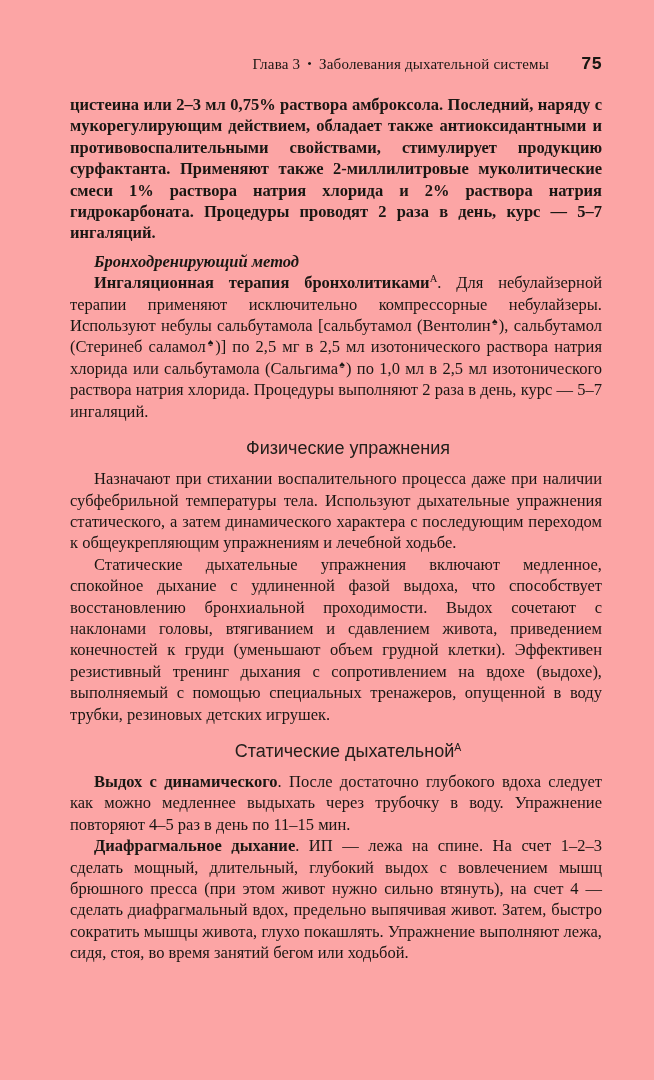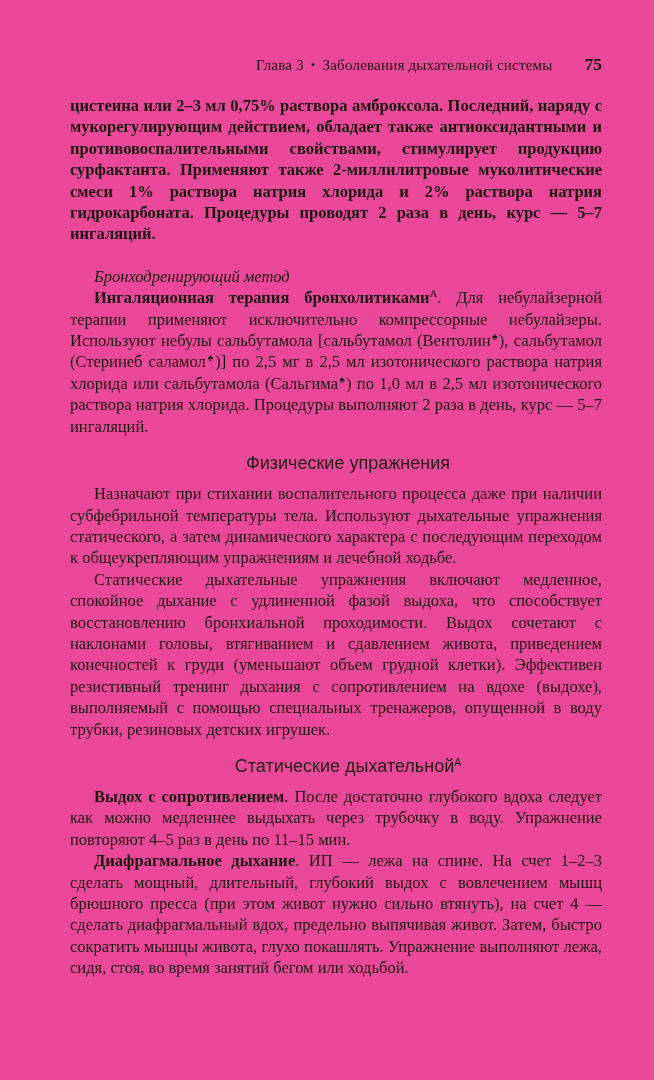--- a/index.html
+++ b/index.html
@@ -5,51 +5,51 @@
   * { box-sizing: border-box; }
   html, body {
     margin: 0;
     padding: 0;
     background: #f4f3ef;
   }
   .page {
     width: 654px;
     height: 1080px;
     margin: 0 auto;
-    background: #ec4899;
+    background: #fca5a5;
     color: #1a1713;
     font-family: "Liberation Serif", "DejaVu Serif", serif;
     padding: 54px 52px 0 70px;
     overflow: hidden;
     position: relative;
   }
   .running-head {
     display: flex;
     justify-content: flex-end;
     align-items: baseline;
     font-size: 15px;
     margin-bottom: 20px;
     white-space: nowrap;
   }
   .head-text { margin-right: 32px; letter-spacing: 0.2px; }
   .bullet { margin: 0 7px; font-size: 13px; position: relative; top: -1px; }
-  .page-num { font-weight: bold; font-size: 17.5px; }
+  .page-num { font-weight: bold; font-size: 17.5px; font-family: Liberation Mono, monospace; }
   .body-text { text-align: justify; }
   .para {
     margin: 0;
     text-indent: 24px;
     font-size: 16.5px;
     line-height: 21.4px;
     text-align: justify;
   }
   .no-indent { text-indent: 0; font-weight: bold; }
   .heading-bi {
-    font-weight: normal;
+    font-weight: bold;
     font-style: italic;
-    margin-top: 21px;
+    margin-top: 7px;
     text-align: left;
   }
   .subhead {
     font-family: "Liberation Sans", "DejaVu Sans", sans-serif;
     font-weight: normal;
     font-size: 18px;
     line-height: 22px;
     margin: 15px 0 9px 0;
     text-indent: 24px;
     text-align: center;
@@ -81,18 +81,18 @@
     <p class="para"><b>Ингаляционная терапия бронхолитиками</b><sup>А</sup><span>. Для небулайзерной терапии применяют исключительно компрессорные небулайзеры. Используют небулы сальбутамола [сальбутамол (Вентолин</span><sup>♠</sup><span>), сальбутамол (Стеринеб саламол</span><sup>♠</sup><span>)] по 2,5 мг в 2,5 мл изотонического раствора натрия хлорида или сальбутамола (Сальгима</span><sup>♠</sup><span>) по 1,0 мл в 2,5 мл изотонического раствора натрия хлорида. Процедуры выполняют 2 раза в день, курс — 5–7 ингаляций.</span></p>
 
     <h2 class="subhead">Физические упражнения</h2>
 
     <p class="para">Назначают при стихании воспалительного процесса даже при наличии субфебрильной температуры тела. Используют дыхательные упражнения статического, а затем динамического характера с последующим переходом к общеукрепляющим упражнениям и лечебной ходьбе.</p>
 
     <p class="para">Статические дыхательные упражнения включают медленное, спокойное дыхание с удлиненной фазой выдоха, что способствует восстановлению бронхиальной проходимости. Выдох сочетают с наклонами головы, втягиванием и сдавлением живота, приведением конечностей к груди (уменьшают объем грудной клетки). Эффективен резистивный тренинг дыхания с сопротивлением на вдохе (выдохе), выполняемый с помощью специальных тренажеров, опущенной в воду трубки, резиновых детских игрушек.</p>
 
     <h2 class="subhead"><span>Статические дыхательной</span><sup>А</sup></h2>
 
-    <p class="para"><b>Выдох с сопротивлением</b><span>. После достаточно глубокого вдоха следует как можно медленнее выдыхать через трубочку в воду. Упражнение повторяют 4–5 раз в день по 11–15 мин.</span></p>
+    <p class="para"><b>Выдох с динамического</b><span>. После достаточно глубокого вдоха следует как можно медленнее выдыхать через трубочку в воду. Упражнение повторяют 4–5 раз в день по 11–15 мин.</span></p>
 
     <p class="para"><b>Диафрагмальное дыхание</b><span>. ИП — лежа на спине. На счет 1–2–3 сделать мощный, длительный, глубокий выдох с вовлечением мышц брюшного пресса (при этом живот нужно сильно втянуть), на счет 4 — сделать диафрагмальный вдох, предельно выпячивая живот. Затем, быстро сократить мышцы живота, глухо покашлять. Упражнение выполняют лежа, сидя, стоя, во время занятий бегом или ходьбой.</span></p>
 
   </div>
 </div>
 
 </body></html>

